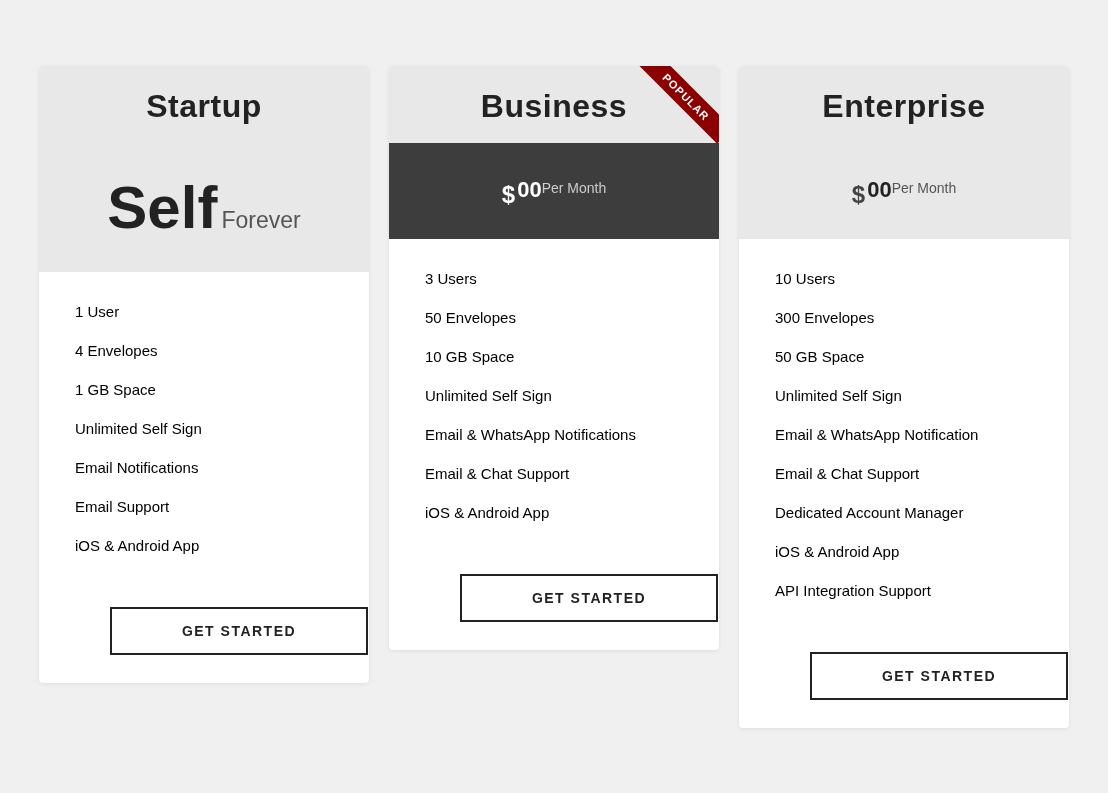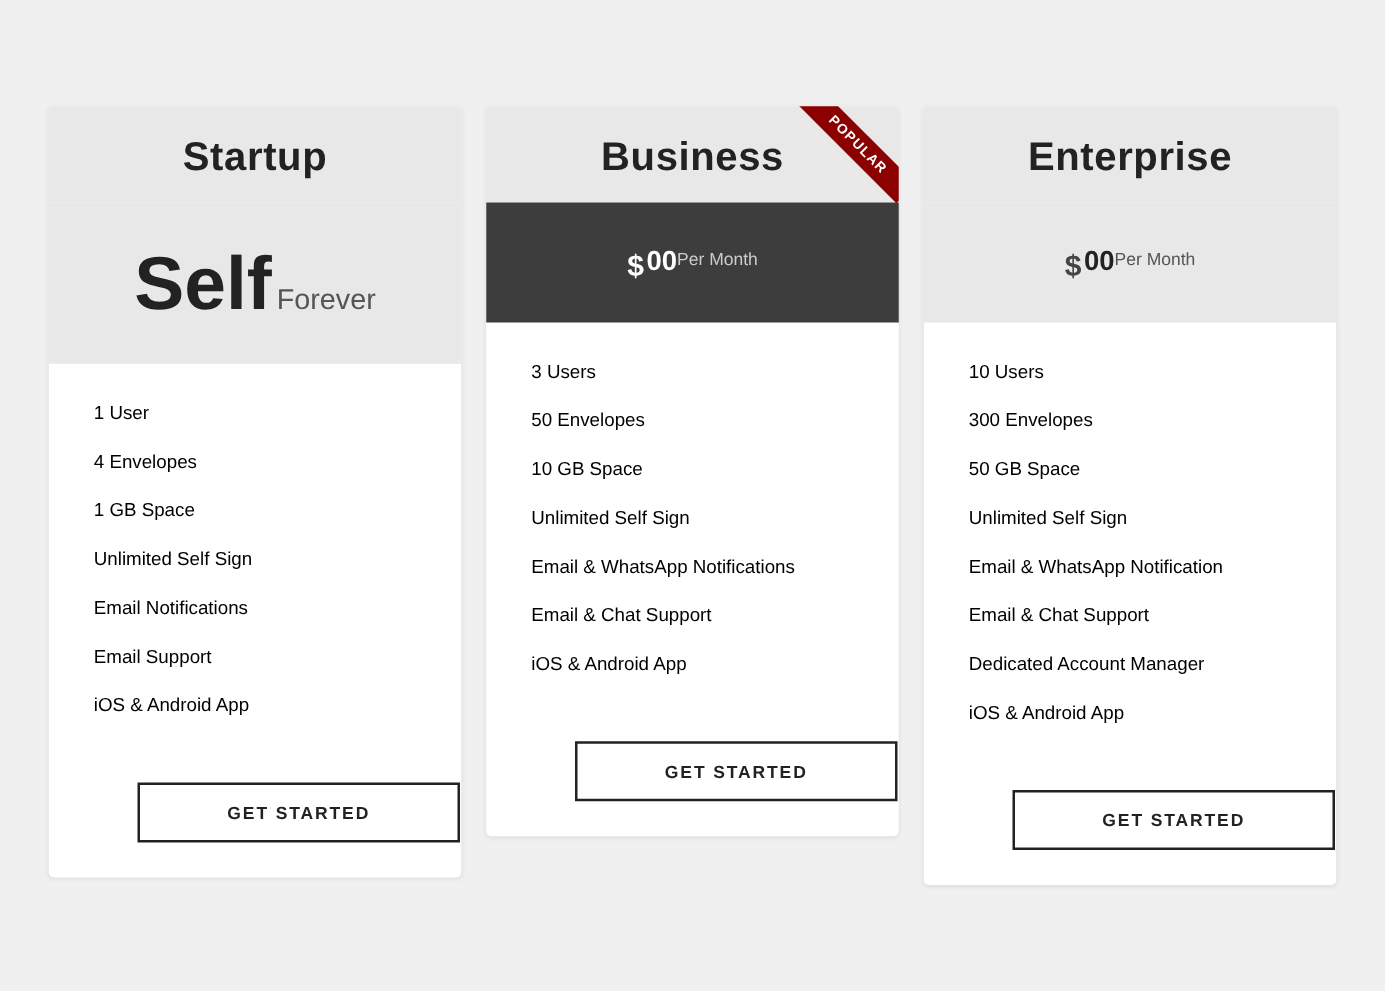--- a/index.html
+++ b/index.html
@@ -228,18 +228,19 @@
     </div>
       <div class="features-section">
         <div class="feature-item">10 Users</div>
         <div class="feature-item">300 Envelopes</div>
         <div class="feature-item">50 GB Space</div>
         <div class="feature-item">Unlimited Self Sign</div>
         <div class="feature-item">Email &amp; WhatsApp Notification</div>
         <div class="feature-item">Email &amp; Chat Support</div>
         <div class="feature-item">Dedicated Account Manager</div>
         <div class="feature-item">iOS &amp; Android App</div>
+        <div class="feature-item">API Integration Support</div>
       </div>
       <div class="cta-section">
         <button class="cta-button">GET STARTED</button>
       </div>
     </div>
   </div>
 
 </body></html>

